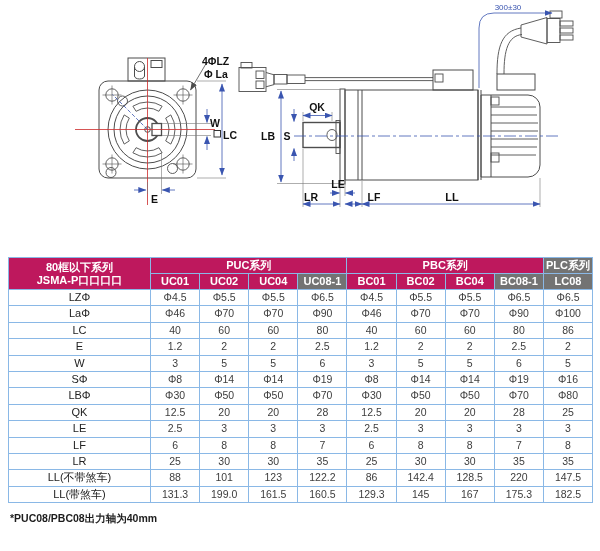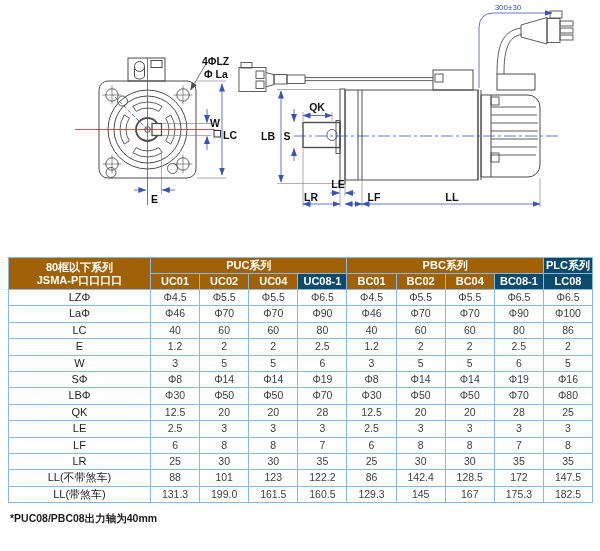--- a/index.html
+++ b/index.html
@@ -3,23 +3,23 @@
 <meta charset="utf-8">
 <style>
   html,body{margin:0;padding:0;background:#fff;}
   .stage{position:relative;width:600px;height:551px;background:#fff;overflow:hidden;
          font-family:"Liberation Sans",sans-serif;}
   svg text{font-family:"Liberation Sans",sans-serif;}
 
   
   #spec-table{position:absolute;left:8px;top:257px;width:584px;border-collapse:collapse;
               table-layout:fixed;}
-  #spec-table th{background:#a16207;color:#fff;font-size:11px;font-weight:bold;
+  #spec-table th{background:#be185d;color:#fff;font-size:11px;font-weight:bold;
                  border:1px solid #8ab8e6;padding:0;height:15px;line-height:15px;}
-  #spec-table th.hl{background:#0c4a6e;}
+  #spec-table th.hl{background:#737373;}
   #spec-table th.name-col{font-size:11px;line-height:13px;}
   #spec-table td{border:1px solid #8ab8e6;background:#fff;text-align:center;
                  font-size:10.5px;color:#3d3d3d;height:15.4px;line-height:15.4px;
                  padding:0;white-space:nowrap;overflow:hidden;}
   #spec-table td.row-label{font-size:11px;color:#222;}
 
   
   .footnotes{position:absolute;left:10px;top:512px;font-size:10.5px;font-weight:bold;
              color:#1c1c1c;line-height:13.5px;}
 </style>
@@ -370,21 +370,21 @@
         </tr>
         <tr>
           <td class="row-label">LL(不带煞车)</td>
           <td>88</td>
           <td>101</td>
           <td>123</td>
           <td>122.2</td>
           <td>86</td>
           <td>142.4</td>
           <td>128.5</td>
-          <td>172</td>
+          <td>220</td>
           <td>147.5</td>
         </tr>
         <tr>
           <td class="row-label">LL(带煞车)</td>
           <td>131.3</td>
           <td>199.0</td>
           <td>161.5</td>
           <td>160.5</td>
           <td>129.3</td>
           <td>145</td>

